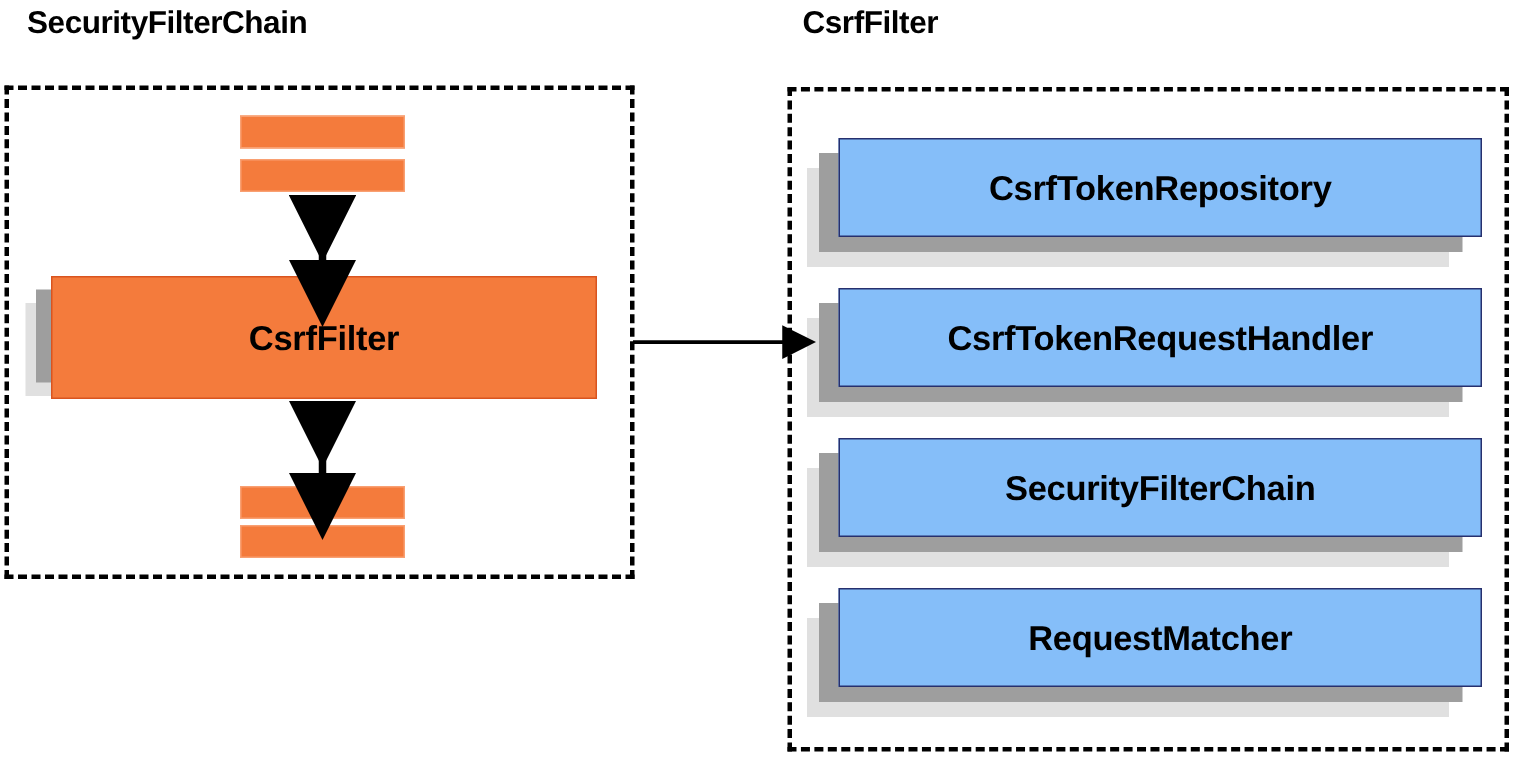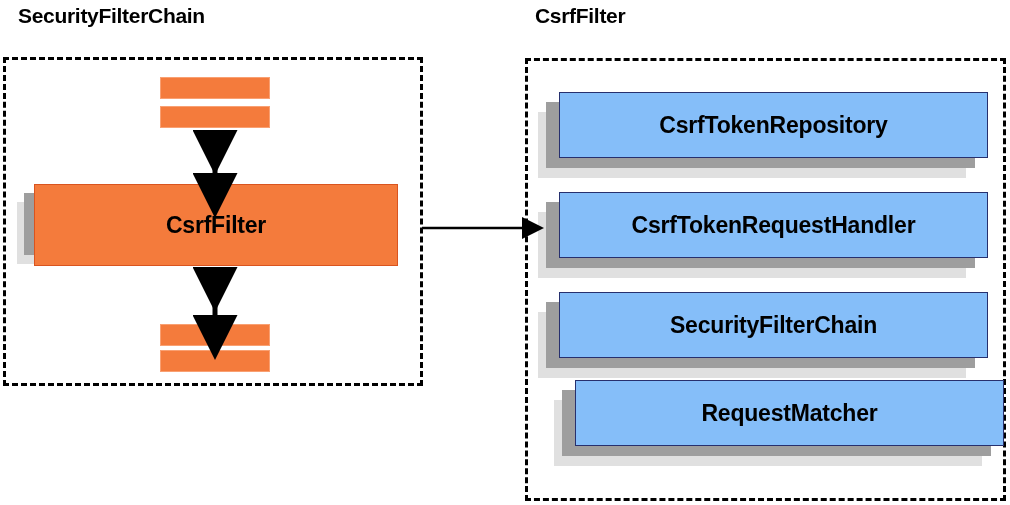--- a/index.html
+++ b/index.html
@@ -143,21 +143,21 @@
   </div>
 
   <div class="stack card-blue" style="left:538px; top:292px; width:455px; height:95px;">
     <div class="layer back" style="left:0px;  top:20px; width:428px; height:66px;"></div>
     <div class="layer mid" style="left:8px;  top:10px; width:429px; height:66px;"></div>
     <div class="layer front" style="left:21px; top:0px;  width:429px; height:66px;">
       <span class="label">SecurityFilterChain</span>
     </div>
   </div>
 
-  <div class="stack card-blue" style="left:538px; top:380px; width:455px; height:95px;margin-left:16px;">
+  <div class="stack card-blue" style="left:538px; top:392px; width:455px; height:95px;">
     <div class="layer back" style="left:0px;  top:20px; width:428px; height:66px;"></div>
     <div class="layer mid" style="left:8px;  top:10px; width:429px; height:66px;"></div>
     <div class="layer front" style="left:21px; top:0px;  width:429px; height:66px;">
       <span class="label">RequestMatcher</span>
     </div>
   </div>
 
   <svg id="arrow-layer" viewBox="0 0 1010 505">
     <defs>
       <marker id="arrowhead" markerWidth="9" markerHeight="9" refX="1" refY="4.5" orient="auto" markerUnits="strokeWidth">

